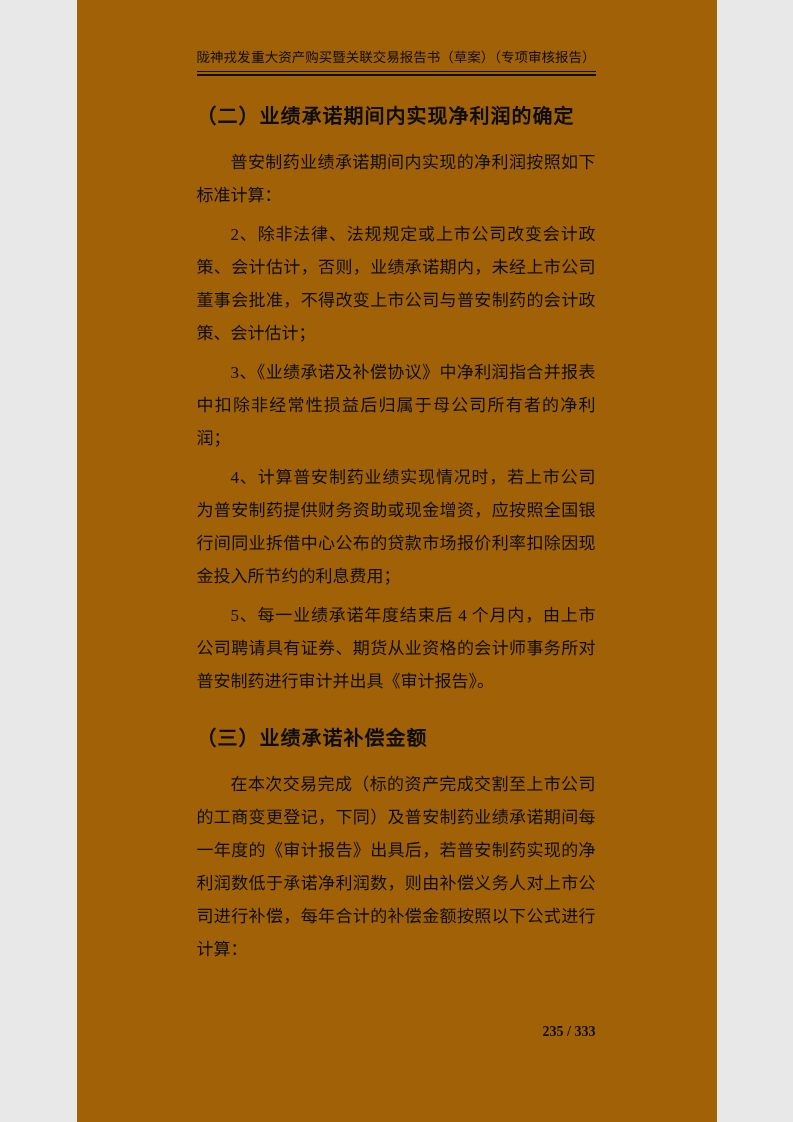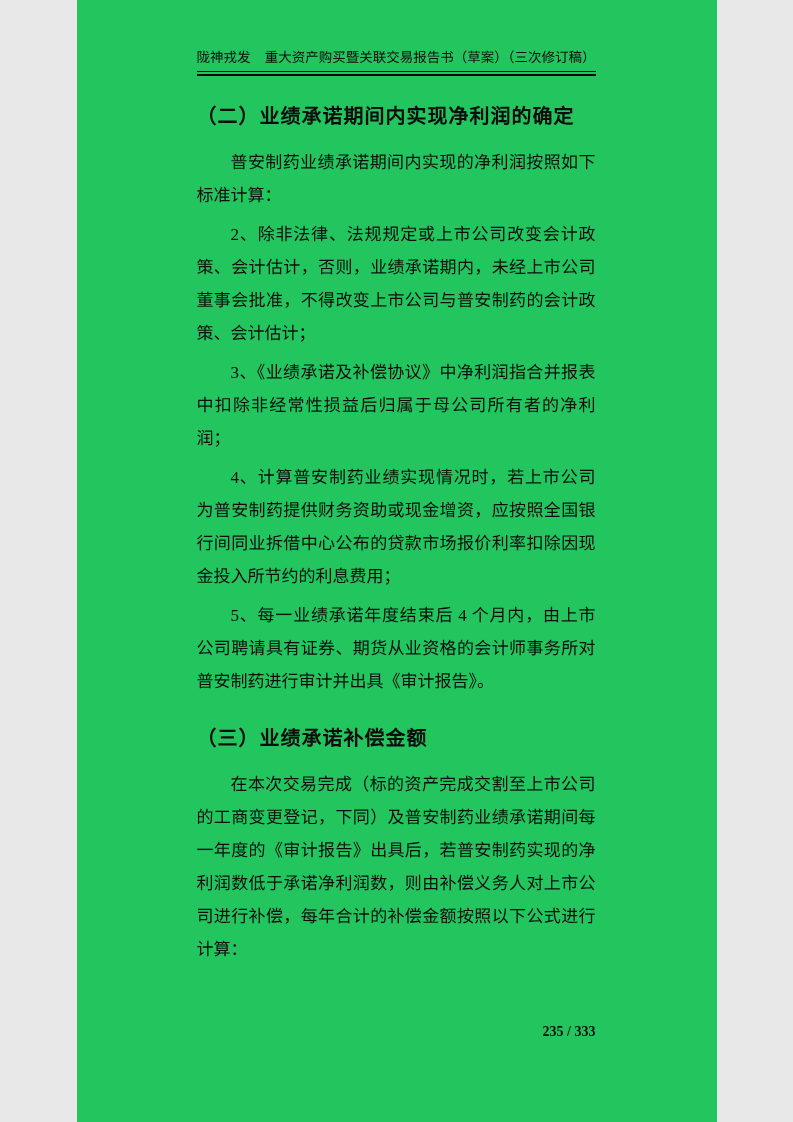--- a/index.html
+++ b/index.html
@@ -5,21 +5,21 @@
   html, body {
     margin: 0;
     padding: 0;
     background: #e8e8e8;
   }
   .page {
     position: relative;
     width: 640px;
     height: 1122px;
     margin: 0 auto;
-    background: #22c55e;
+    background: #a16207;
     color: #0d0d0d;
     font-family: "Liberation Serif", "DejaVu Serif", serif;
     overflow: hidden;
     box-sizing: border-box;
     padding: 48px 121px 0 120px;
   }
   
   .header-row {
     display: flex;
     justify-content: space-between;
@@ -60,21 +60,21 @@
   }
 </style>
 </head>
 <body>
 
 <div class="page">
 
   <div class="page-header">
     <div class="header-row">
       <span>陇神戎发</span>
-      <span>重大资产购买暨关联交易报告书（草案）（三次修订稿）</span>
+      <span>重大资产购买暨关联交易报告书（草案）（专项审核报告）</span>
     </div>
     <div class="rule-thin"></div>
     <div class="rule-thick"></div>
   </div>
 
   <div class="content">
 
     <h2 class="section-heading">（二）业绩承诺期间内实现净利润的确定</h2>
 
     <p class="body-paragraph">普安制药业绩承诺期间内实现的净利润按照如下标准计算：</p>

